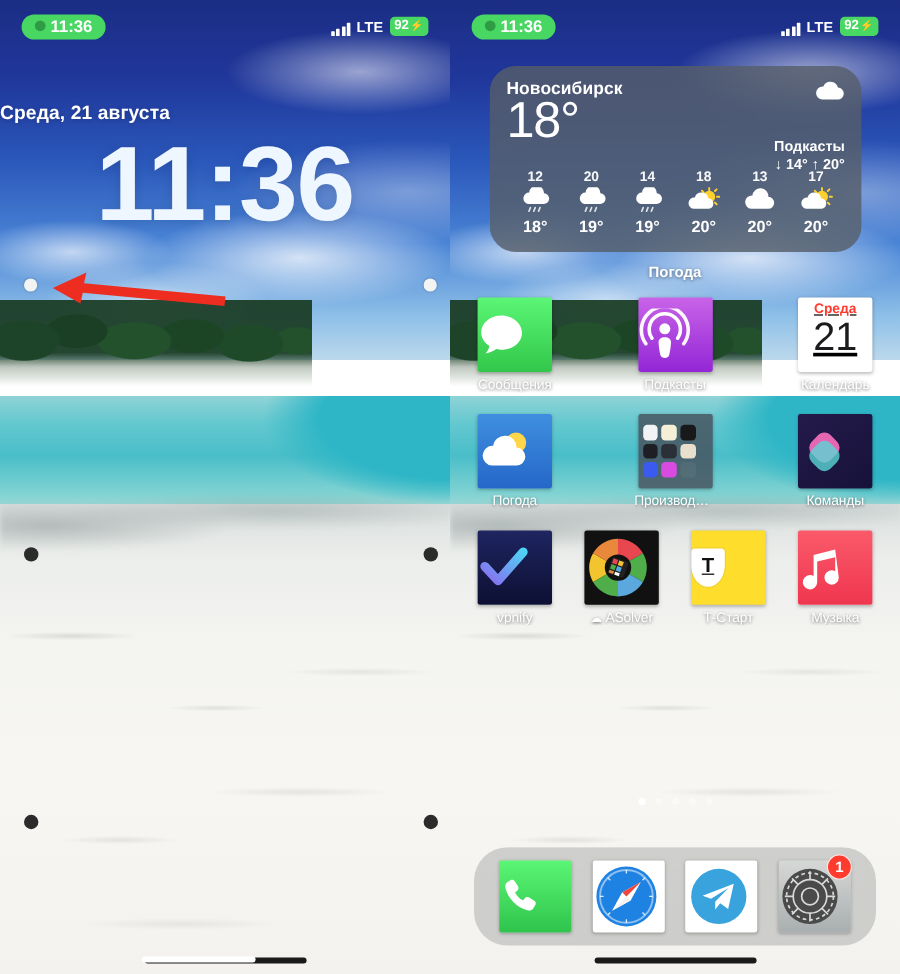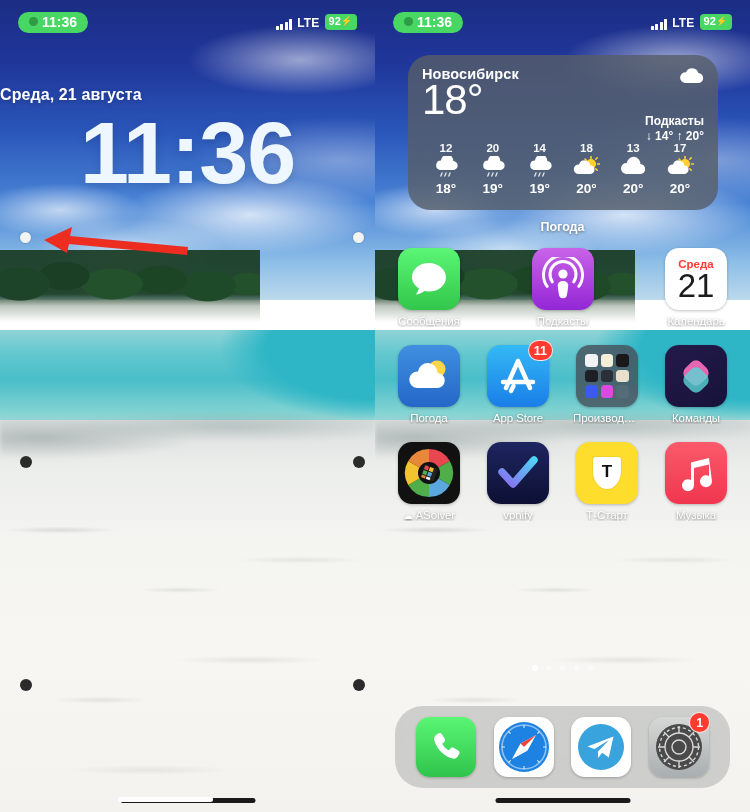--- a/index.html
+++ b/index.html
@@ -137,24 +137,24 @@
   .w-h-temp { font-size:13.5px; font-weight:bold; }
   .widget-label {
     position:absolute; top:220px; left:0; right:0; text-align:center;
     color:#fff; font-size:12.5px; font-weight:600; text-shadow:0 1px 3px rgba(0,0,0,.45);
   }
 
   .app-grid { position:absolute; left:20px; right:20px; top:248px; }
   .app-row { display:flex; justify-content:space-between; margin-bottom:18px; }
   .app { width:68px; text-align:center; position:relative; }
   .app-icon {
-    width:62px; height:62px; border-radius:14px; margin:0 auto;
+    width:62px; height:62px; border-radius:2px; margin:0 auto;
     position:relative; overflow:hidden;
     box-shadow:0 1px 3px rgba(0,0,0,.25);
-    display:flex; align-items:center; justify-content:center;
+    display:flex; align-items:center; justify-content:flex-start;text-decoration:underline;
   }
   .app-label {
     color:#fff; font-size:11.5px; margin-top:5px; letter-spacing:-.1px;
     text-shadow:0 1px 3px rgba(0,0,0,.55); white-space:nowrap;
     overflow:hidden; text-overflow:ellipsis;
   }
   .app-label .dl { font-size:10px; }
   .badge {
     position:absolute; top:-5px; right:-1px; min-width:21px; height:21px;
     background:#ff3b30; color:#fff; border-radius:11px; font-size:12.5px; font-weight:600;
@@ -415,31 +415,20 @@
         <div class="app">
           <div class="app-icon ic-weather">
             <svg width="48" height="42" viewBox="0 0 48 42">
               <circle cx="32" cy="14" r="8.5" fill="#ffd64a"></circle>
               <path d="M12 33h20a7.5 7.5 0 0 0 .5-15A9.8 9.8 0 0 0 13 16.5 8 8 0 0 0 12 33z" fill="#fff"></path>
             </svg>
           </div>
           <div class="app-label">Погода</div>
         </div>
         <div class="app">
-          <div class="badge">11</div>
-          <div class="app-icon ic-appstore">
-            <svg width="42" height="42" viewBox="0 0 42 42">
-              <path d="M21 6 L33 33 M21 6 L9 33" stroke="#fff" stroke-width="4.4" stroke-linecap="round" fill="none"></path>
-              <path d="M6 27 H36" stroke="#fff" stroke-width="4.4" stroke-linecap="round"></path>
-              <path d="M14 36 L16.5 31" stroke="#fff" stroke-width="4.4" stroke-linecap="round"></path>
-            </svg>
-          </div>
-          <div class="app-label">App Store</div>
-        </div>
-        <div class="app">
           <div class="app-icon ic-folder">
             <div class="folder-grid">
               <div style="background:#f2f3f5"></div>
               <div style="background:#f4efd6"></div>
               <div style="background:#19191b"></div>
               <div style="background:#1d1f24"></div>
               <div style="background:#2b2f38"></div>
               <div style="background:#e8dfcd"></div>
               <div style="background:#3b5bf0"></div>
               <div style="background:#d74be0"></div>
@@ -453,20 +442,34 @@
             <svg width="44" height="44" viewBox="0 0 44 44">
               <rect x="11" y="8" width="22" height="22" rx="7" transform="rotate(45 22 19)" fill="#f06bb8" opacity=".95"></rect>
               <rect x="11" y="15" width="22" height="22" rx="7" transform="rotate(45 22 26)" fill="#5ad6d6" opacity=".8"></rect>
             </svg>
           </div>
           <div class="app-label">Команды</div>
         </div>
       </div>
 
       <div class="app-row">
+        <div class="app">
+          <div class="app-icon ic-vpnify">
+            <svg width="44" height="40" viewBox="0 0 44 40">
+              <defs>
+                  <linearGradient id="vg" x1="0" y1="1" x2="1" y2="0">
+                <stop offset="0" stop-color="#8a6cf0"></stop>
+                    <stop offset="1" stop-color="#4fd2f5"></stop>
+              </linearGradient>
+                </defs>
+              <path d="M6 19 L17 31 L38 7" stroke="url(#vg)" stroke-width="7.5" fill="none" stroke-linecap="round" stroke-linejoin="round"></path>
+            </svg>
+          </div>
+          <div class="app-label">vpnify</div>
+        </div>
         <div class="app">
           <div class="app-icon ic-asolver">
             <svg width="56" height="56" viewBox="0 0 56 56">
               <g transform="translate(28,28)">
                 <path d="M0 -24 A24 24 0 0 1 20.8 -12 L0 0 Z" fill="#e8474f"></path>
                 <path d="M20.8 -12 A24 24 0 0 1 20.8 12 L0 0 Z" fill="#4fae4a"></path>
                 <path d="M20.8 12 A24 24 0 0 1 0 24 L0 0 Z" fill="#5aa8dd"></path>
                 <path d="M0 24 A24 24 0 0 1 -20.8 12 L0 0 Z" fill="#4fae4a"></path>
                 <path d="M-20.8 12 A24 24 0 0 1 -20.8 -12 L0 0 Z" fill="#f2c530"></path>
                 <path d="M-20.8 -12 A24 24 0 0 1 0 -24 L0 0 Z" fill="#e8883a"></path>
@@ -481,34 +484,20 @@
                   <rect x="-1" y="4" width="4" height="2.5" fill="#fff"></rect>
                 </g>
               </g>
             </svg>
           </div>
           <div class="app-label">
             <span class="dl">☁&nbsp;</span><span>ASolver</span>
           </div>
         </div>
         <div class="app">
-          <div class="app-icon ic-vpnify">
-            <svg width="44" height="40" viewBox="0 0 44 40">
-              <defs>
-                  <linearGradient id="vg" x1="0" y1="1" x2="1" y2="0">
-                <stop offset="0" stop-color="#8a6cf0"></stop>
-                    <stop offset="1" stop-color="#4fd2f5"></stop>
-              </linearGradient>
-                </defs>
-              <path d="M6 19 L17 31 L38 7" stroke="url(#vg)" stroke-width="7.5" fill="none" stroke-linecap="round" stroke-linejoin="round"></path>
-            </svg>
-          </div>
-          <div class="app-label">vpnify</div>
-        </div>
-        <div class="app">
           <div class="app-icon ic-tstart">
             <div class="t-shield">
                 <b>T</b>
               </div>
           </div>
           <div class="app-label">Т-Старт</div>
         </div>
         <div class="app">
           <div class="app-icon ic-music">
             <svg width="36" height="38" viewBox="0 0 36 38">

